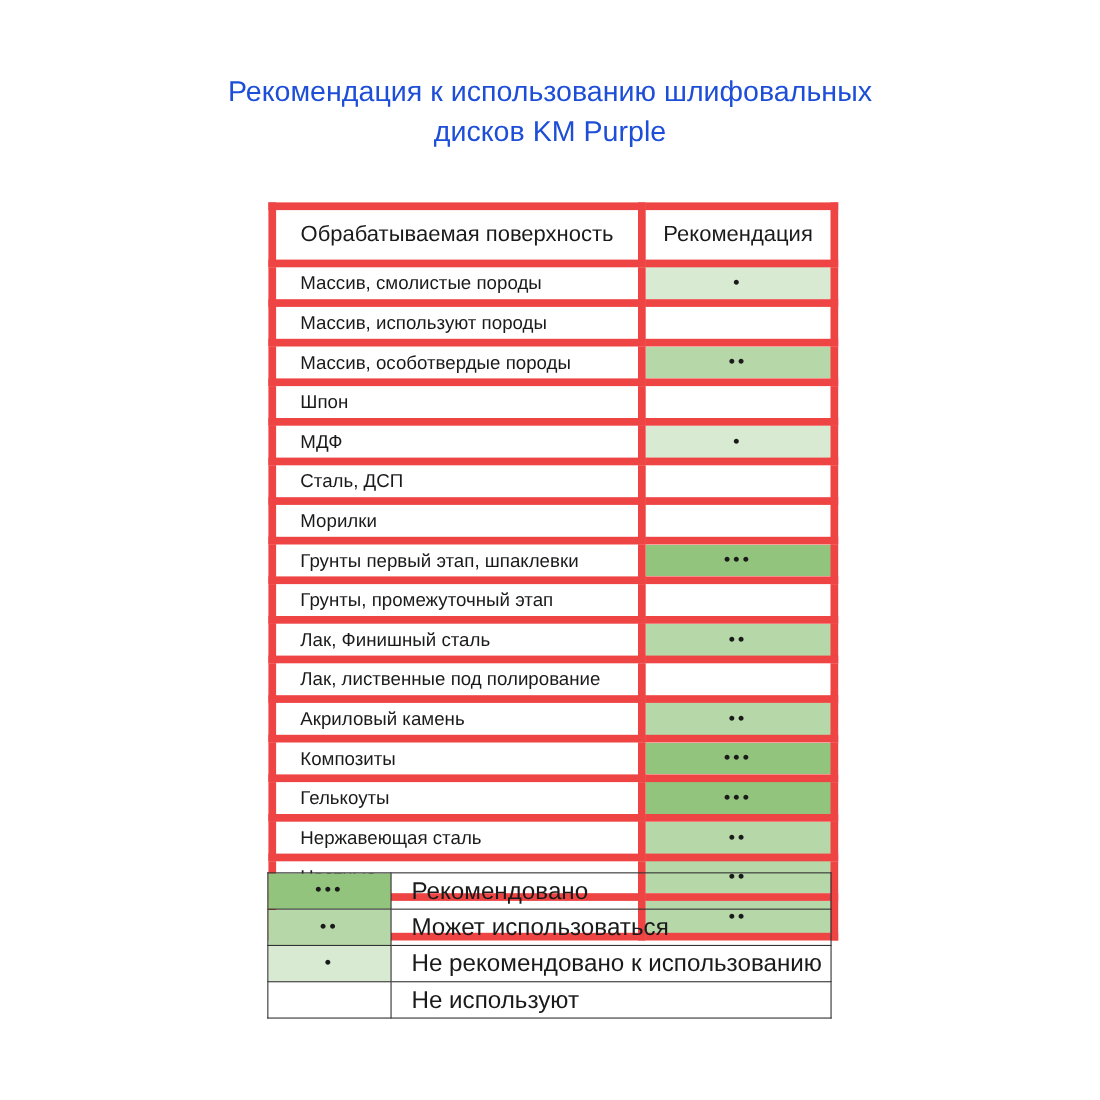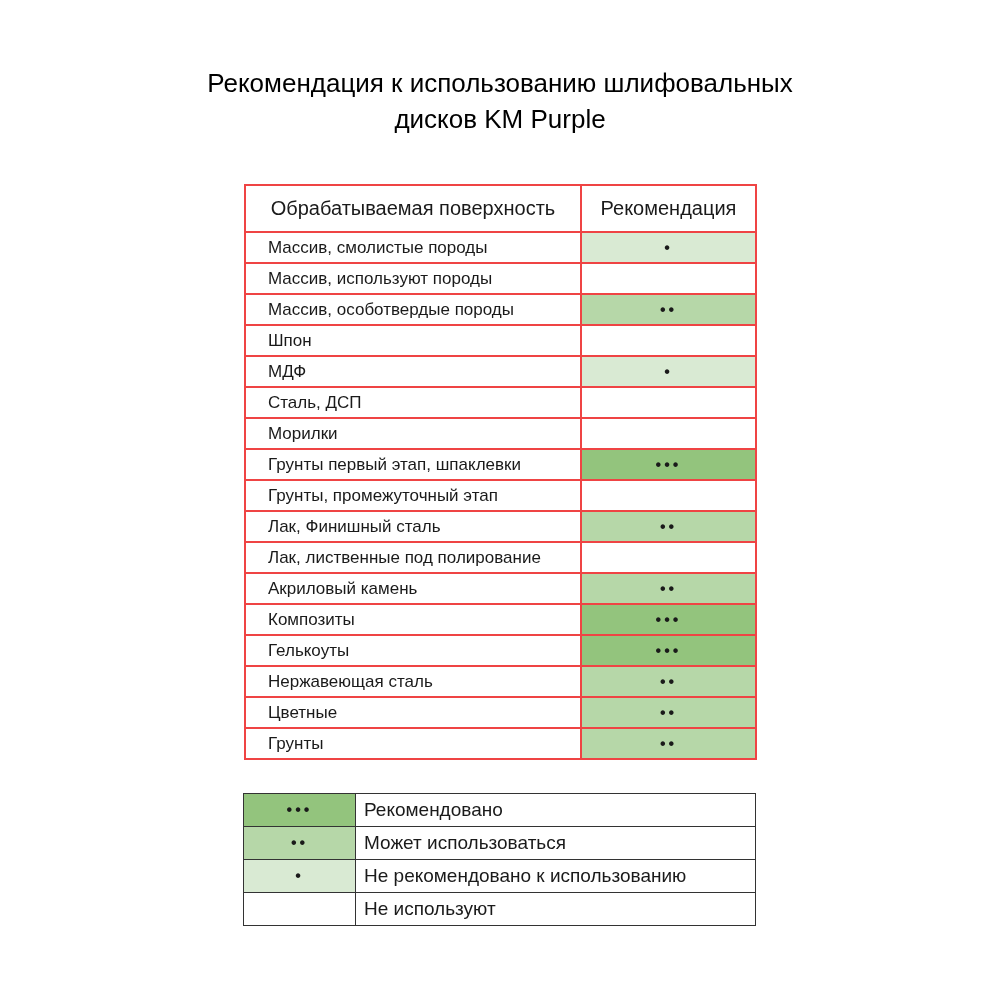--- a/index.html
+++ b/index.html
@@ -22,36 +22,36 @@
   .title {
     position: absolute;
     top: 66px;
     left: 50%;
     transform: translateX(-50%);
     width: 760px;
     text-align: center;
     font-size: 26px;
     line-height: 1.38;
     font-weight: 400;
-    color: #000000;
+    color: #1d4ed8;
   }
   table {
     border-collapse: collapse;
     table-layout: fixed;
     position: absolute;
   }
   .main-table {
     left: 244px;
     top: 184px;
     width: 511px;
     border: 1.5px solid #222222;
   }
   .main-table th,
   .main-table td {
-    border: 2px solid #ef4444;
+    border: 7px solid #ef4444;
     overflow: hidden;
     white-space: nowrap;
   }
   .main-table th {
     height: 43px;
     font-size: 20px;
     font-weight: 400;
     text-align: center;
     vertical-align: middle;
   }
@@ -86,22 +86,22 @@
     white-space: nowrap;
   }
   .legend-table td.swatch {
     text-align: center;
     font-weight: 700;
     font-size: 16px;
     letter-spacing: 3px;
     line-height: 1;
   }
   .legend-table td.legend-label {
-    font-size: 19px;
-    padding-left: 8px;
+    font-size: 22px;
+    padding-left: 18px;
   }
   .col-swatch { width: 112px; }
   .col-label  { width: 400px; }
 </style>
 </head>
 <body>
 
 <div class="page">
 
   <div class="title">

